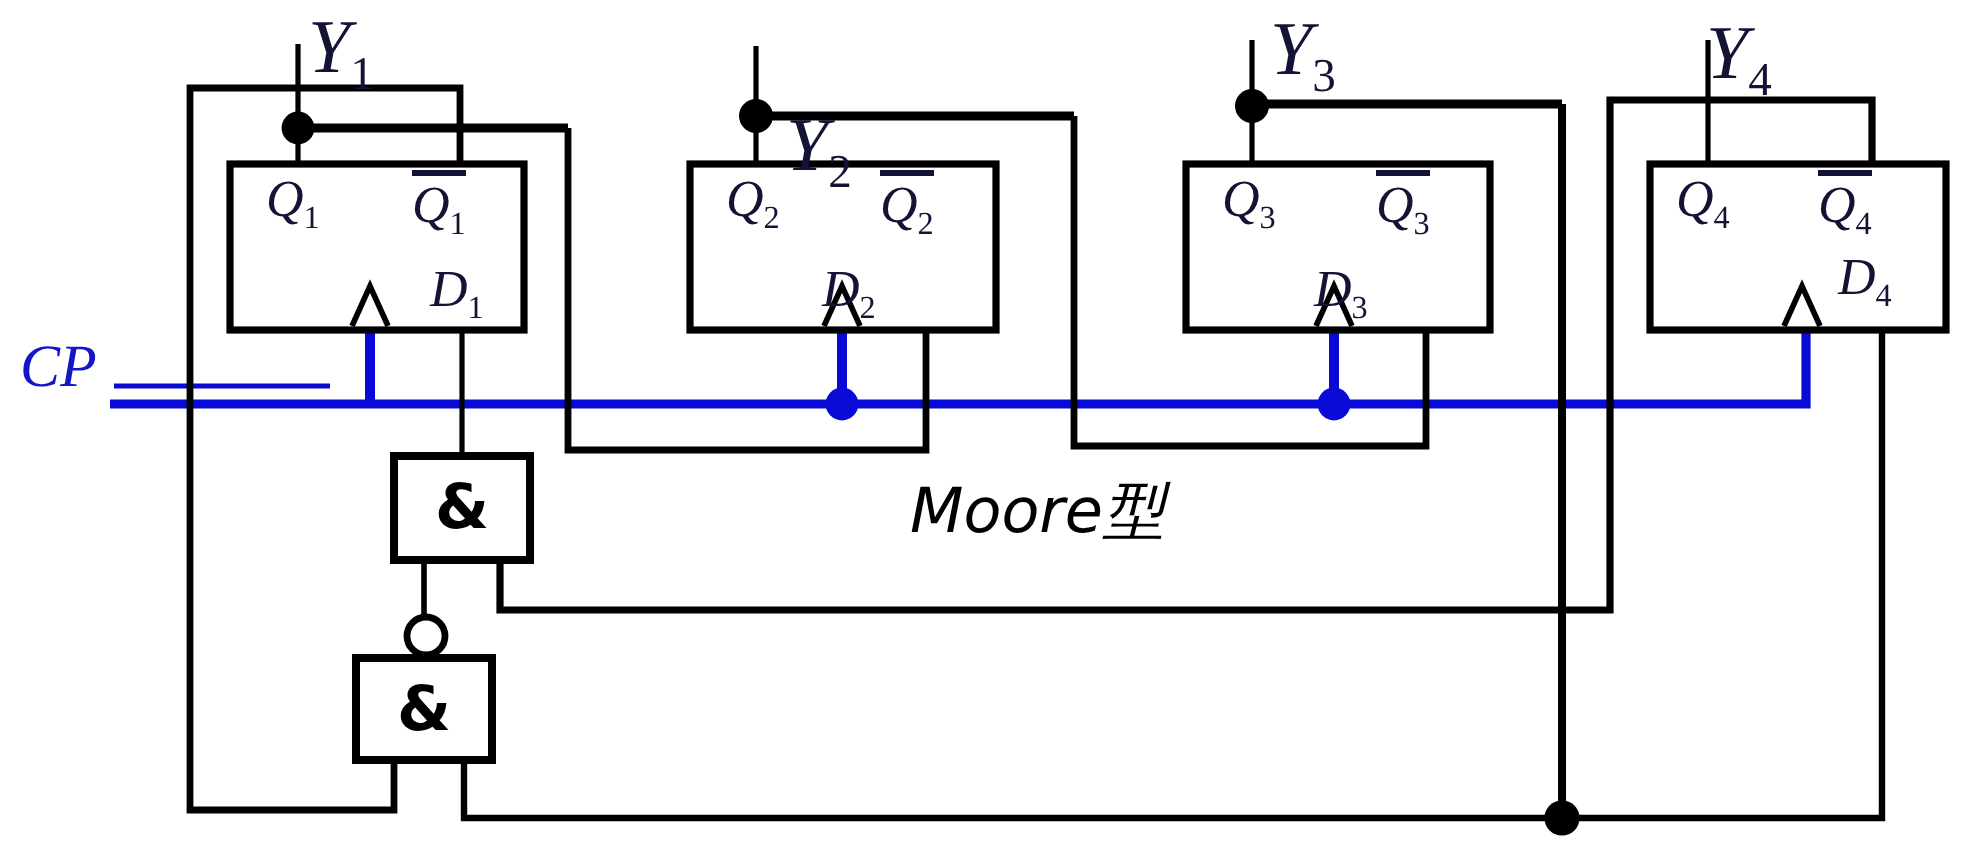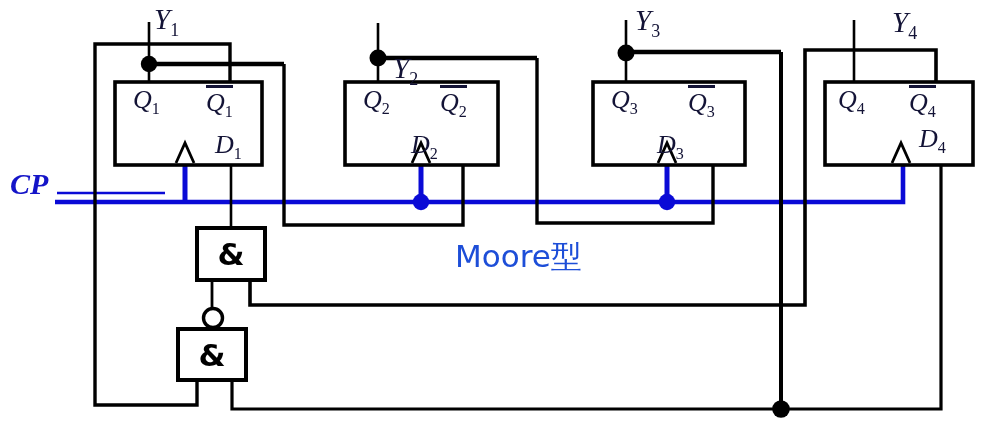--- a/index.html
+++ b/index.html
@@ -6,31 +6,31 @@
   .stage{
     position:relative;width:994px;height:423px;background:#ffffff;
     font-family:"Liberation Serif",serif;overflow:hidden;
   }
   .stage svg{position:absolute;left:0;top:0;}
   .mlabel{
     position:absolute;color:#131336;font-style:italic;line-height:1;
     white-space:nowrap;font-size:26px;
   }
   .mlabel sub{font-style:normal;font-size:0.62em;}
-  .ylabel{font-size:29px;}
-  .cplabel{font-size:30px;color:#1414c8;font-weight:700;}
+  .ylabel{font-size:38px;}
+  .cplabel{font-size:30px;color:#1414c8;font-weight:400;}
   .bar{display:inline-block;border-top:3px solid #131336;padding-top:2px;}
   .amp{
     position:absolute;display:flex;align-items:center;justify-content:center;
     font-family:"DejaVu Sans",sans-serif;font-weight:600;color:#000;
     font-size:31px;font-style:normal;
   }
   .moore{
     position:absolute;font-family:"DejaVu Sans",sans-serif;
-    color:#1d4ed8;font-size:31px;line-height:1;white-space:nowrap;
+    color:#000000;font-size:31px;line-height:1;white-space:nowrap;font-style:italic;
   }
 </style>
 </head>
 <body>
 
 <div class="stage">
 
   <svg width="994" height="423" viewBox="0 0 994 423">
 
     <g stroke="#0a0ad6" fill="none">
@@ -94,21 +94,21 @@
     <circle cx="213" cy="318" r="9.5" stroke="#000" fill="#fff" stroke-width="3.4"></circle>
   </svg>
 
   <div class="mlabel cplabel" style="left:10px;top:169px;">
     <span>CP</span>
   </div>
 
   <div class="mlabel ylabel" style="left:154px;top:5px;"><span>Y</span><sub>1</sub></div>
   <div class="mlabel ylabel" style="left:393px;top:10px;margin-top:44px;"><span>Y</span><sub>2</sub></div>
   <div class="mlabel ylabel" style="left:635px;top:6px;"><span>Y</span><sub>3</sub></div>
-  <div class="mlabel ylabel" style="left:853px;top:8px;margin-left:39px;"><span>Y</span><sub>4</sub></div>
+  <div class="mlabel ylabel" style="left:853px;top:8px;"><span>Y</span><sub>4</sub></div>
 
   <div class="mlabel" style="left:133px;top:87px;"><span>Q</span><sub>1</sub></div>
   <div class="mlabel" style="left:363px;top:87px;"><span>Q</span><sub>2</sub></div>
   <div class="mlabel" style="left:611px;top:87px;"><span>Q</span><sub>3</sub></div>
   <div class="mlabel" style="left:838px;top:87px;"><span>Q</span><sub>4</sub></div>
 
   <div class="mlabel" style="left:206px;top:85px;"><span class="bar"><span>Q</span><sub>1</sub></span></div>
   <div class="mlabel" style="left:440px;top:85px;"><span class="bar"><span>Q</span><sub>2</sub></span></div>
   <div class="mlabel" style="left:688px;top:85px;"><span class="bar"><span>Q</span><sub>3</sub></span></div>
   <div class="mlabel" style="left:909px;top:85px;"><span class="bar"><span>Q</span><sub>4</sub></span></div>

